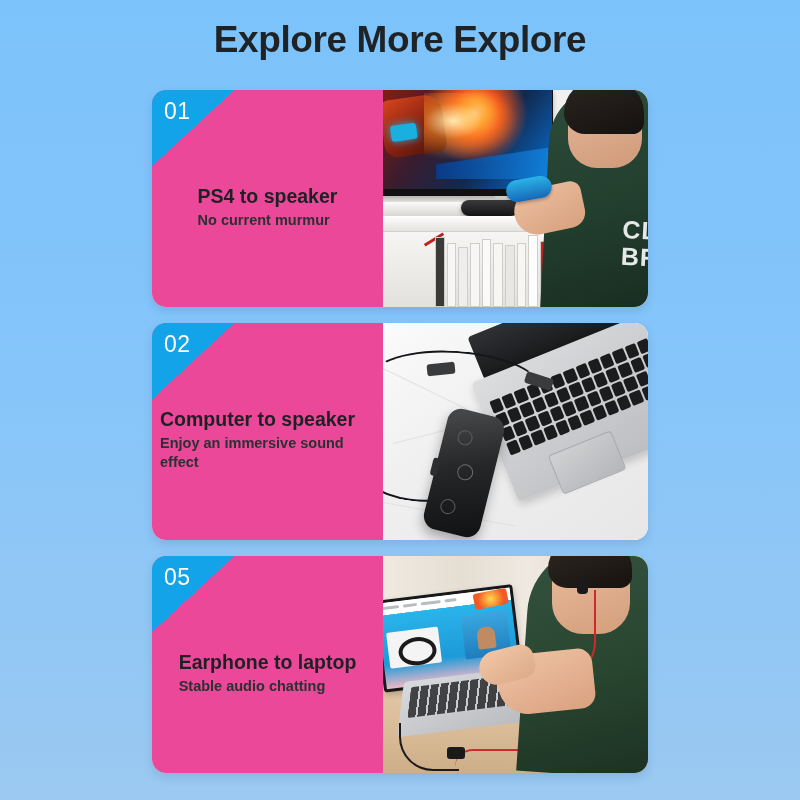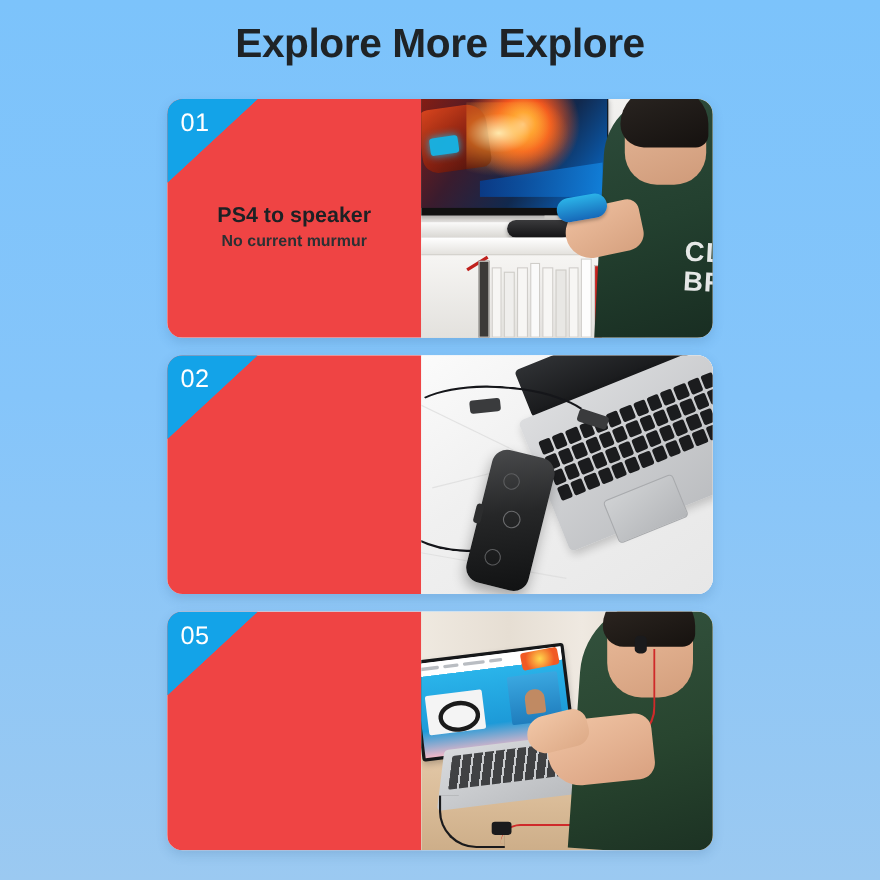--- a/index.html
+++ b/index.html
@@ -21,33 +21,33 @@
   .card{
     position:relative;width:496px;height:217px;margin-bottom:16px;
     border-radius:14px;overflow:hidden;background:#ffffff;
     box-shadow:0 4px 10px rgba(40,90,140,0.18);
     display:flex;
   }
   .card:last-child{margin-bottom:0;}
 
   
   .panel{
-    position:relative;width:231px;height:217px;background:#ef4444;
+    position:relative;width:231px;height:217px;background:#ec4899;
     flex:0 0 231px;
     display:flex;flex-direction:column;align-items:center;justify-content:center;
   }
   .corner{
     position:absolute;left:0;top:0;width:82px;height:76px;
     background:linear-gradient(to bottom right,#13a3e8 0%,#13a3e8 50%,rgba(19,163,232,0) 50.5%,rgba(19,163,232,0) 100%);
   }
   .corner-num{
     position:absolute;left:12px;top:8px;
     font-size:23px;font-weight:500;color:#ffffff;letter-spacing:0.5px;
   }
-  .text-wrap{margin-top:16px;text-align:center;padding:0 8px;}
+  .text-wrap{margin-top:16px;padding:0 8px;}
   .card-title{
     font-size:19.5px;font-weight:bold;color:#1d2124;line-height:24px;
     white-space:nowrap;
   }
   .card-sub{
     margin-top:3px;font-size:14.5px;color:#2c3033;line-height:19px;font-weight:bold;
   }
 
   
   .photo{position:relative;width:265px;height:217px;flex:0 0 265px;overflow:hidden;}
@@ -243,20 +243,24 @@
         <div class="hair"></div>
         <div class="arm"></div>
         <div class="ctrl"></div>
       </div>
     </div>
 
     <div class="card">
       <div class="panel">
         <div class="corner"></div>
         <div class="corner-num">02</div>
+        <div class="text-wrap">
+          <div class="card-title">Computer to speaker</div>
+          <div class="card-sub">Enjoy an immersive sound effect</div>
+        </div>
       </div>
       <div class="photo p2">
         <div class="marble"></div>
         <div class="vein v1"></div>
         <div class="vein v2"></div>
         <div class="vein v3"></div>
         <div class="vein v4"></div>
         <div class="laptop">
           <div class="lid"></div>
           <div class="base">
@@ -324,20 +328,24 @@
           <div class="spkmid"></div>
           <div class="side"></div>
         </div>
       </div>
     </div>
 
     <div class="card">
       <div class="panel">
         <div class="corner"></div>
         <div class="corner-num">05</div>
+        <div class="text-wrap">
+          <div class="card-title">Earphone to laptop</div>
+          <div class="card-sub">Stable audio chatting</div>
+        </div>
       </div>
       <div class="photo p3">
         <div class="curtain"></div>
         <div class="desk"></div>
         <div class="lap">
           <div class="scr">
             <div class="scrin">
               <div class="navbar">
                 <i style="left:4px;width:18px"></i>
                   <i style="left:26px;width:14px"></i>

